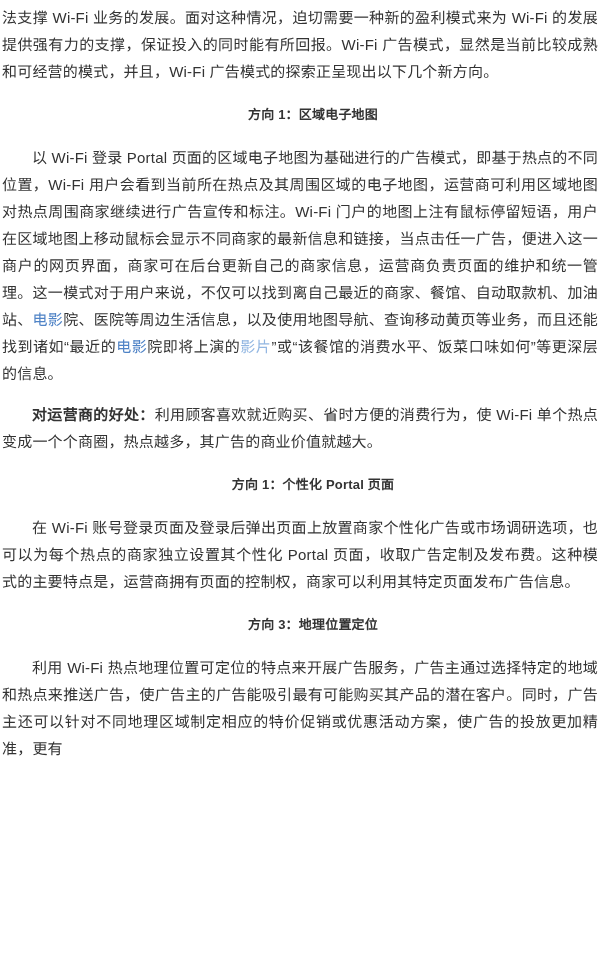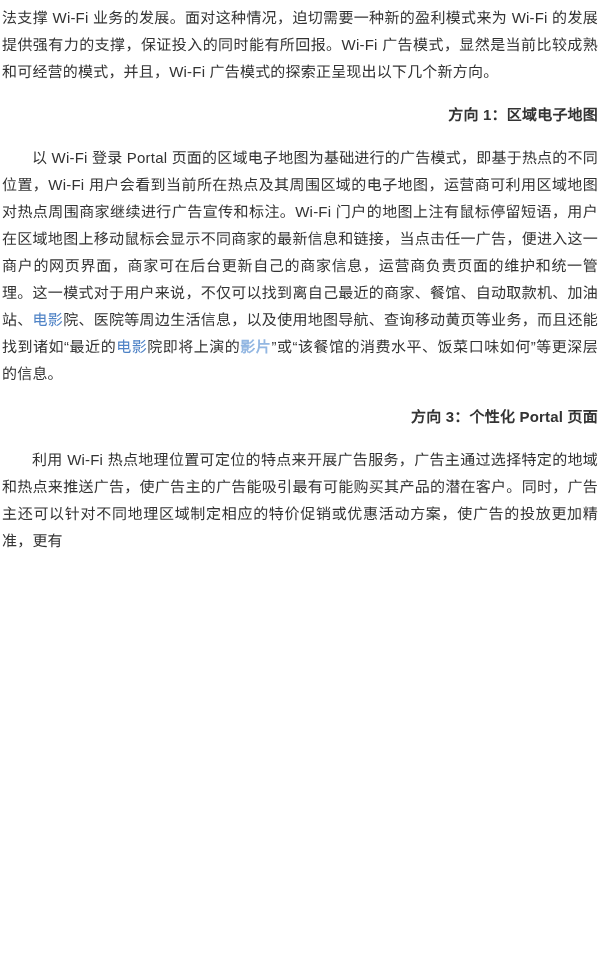--- a/index.html
+++ b/index.html
@@ -29,35 +29,38 @@
     letter-spacing: 0.2px;
   }
   .doc p {
     margin: 0 0 14px 0;
     text-indent: 2em;
   }
   .doc p.no-indent {
     text-indent: 0;
   }
   .doc h2 {
-    font-size: 15px;
+    font-size: 13px;
     line-height: 27px;
     font-weight: 700;
     margin: 16px 0 16px 0;
     text-indent: 2em;
-    text-align: right;
+    text-align: center;
   }
   .run-b { font-weight: 700; }
   .run-link { color: var(--link, #4f83c6); cursor: pointer; }
-  .run-link2 { color: var(--link2, #93b7e2); cursor: pointer; font-weight: bold; }
+  .run-link2 { color: var(--link2, #93b7e2); cursor: pointer; }
 </style>
 </head>
 <body>
 
 <div class="page">
   <div class="doc" id="doc">
       <p class="no-indent"><span>法支撑 Wi-Fi 业务的发展。面对这种情况，迫切需要一种新的盈利模式来为 Wi-Fi 的发展提供强有力的支撑，保证投入的同时能有所回报。Wi-Fi 广告模式，显然是当前比较成熟和可经营的模式，并且，Wi-Fi 广告模式的探索正呈现出以下几个新方向。</span></p>
       <h2><span class="run-b">方向 1：区域电子地图</span></h2>
       <p><span>以 Wi-Fi 登录 Portal 页面的区域电子地图为基础进行的广告模式，即基于热点的不同位置，Wi-Fi 用户会看到当前所在热点及其周围区域的电子地图，运营商可利用区域地图对热点周围商家继续进行广告宣传和标注。Wi-Fi 门户的地图上注有鼠标停留短语，用户在区域地图上移动鼠标会显示不同商家的最新信息和链接，当点击任一广告，便进入这一商户的网页界面，商家可在后台更新自己的商家信息，运营商负责页面的维护和统一管理。这一模式对于用户来说，不仅可以找到离自己最近的商家、餐馆、自动取款机、加油站、</span><span class="run-link">电影</span><span>院、医院等周边生活信息，以及使用地图导航、查询移动黄页等业务，而且还能找到诸如“最近的</span><span class="run-link">电影</span><span>院即将上演的</span><span class="run-link2">影片</span><span>”或“该餐馆的消费水平、饭菜口味如何”等更深层的信息。</span></p>
-      <h2><span class="run-b">方向 3：个性化 Portal 页面</span></h2>
+      <p><span class="run-b">对运营商的好处：</span><span>利用顾客喜欢就近购买、省时方便的消费行为，使 Wi-Fi 单个热点变成一个个商圈，热点越多，其广告的商业价值就越大。</span></p>
+      <h2><span class="run-b">方向 1：个性化 Portal 页面</span></h2>
+      <p><span>在 Wi-Fi 账号登录页面及登录后弹出页面上放置商家个性化广告或市场调研选项，也可以为每个热点的商家独立设置其个性化 Portal 页面，收取广告定制及发布费。这种模式的主要特点是，运营商拥有页面的控制权，商家可以利用其特定页面发布广告信息。</span></p>
+      <h2><span class="run-b">方向 3：地理位置定位</span></h2>
       <p><span>利用 Wi-Fi 热点地理位置可定位的特点来开展广告服务，广告主通过选择特定的地域和热点来推送广告，使广告主的广告能吸引最有可能购买其产品的潜在客户。同时，广告主还可以针对不同地理区域制定相应的特价促销或优惠活动方案，使广告的投放更加精准，更有</span></p>
     </div>
 </div>
 
 </body></html>

